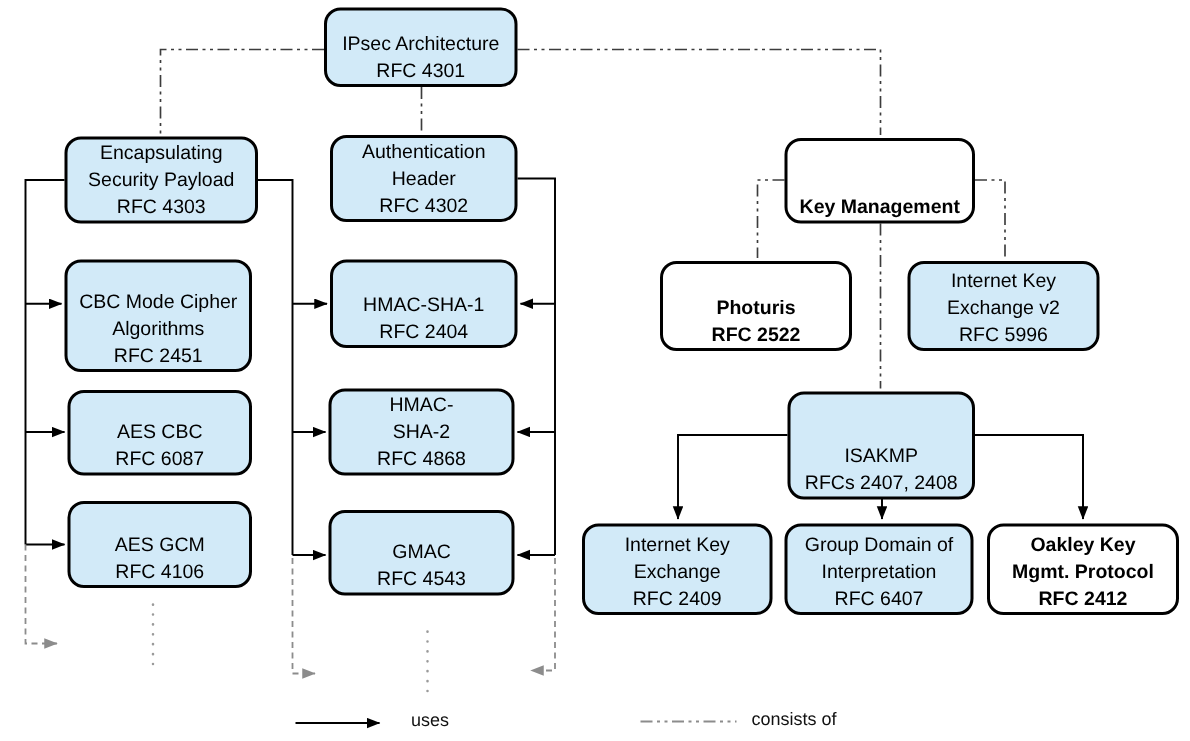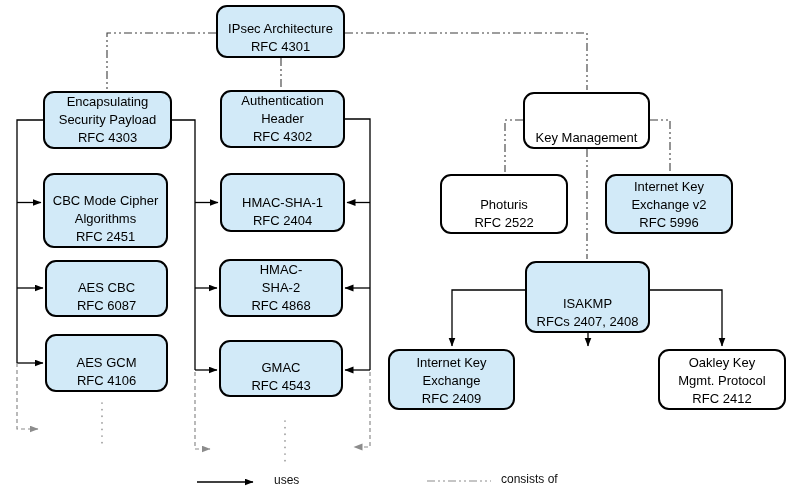--- a/index.html
+++ b/index.html
@@ -2,21 +2,21 @@
 <html style="--node_fill: #d2eaf8; --white_fill: #ffffff; --node_border: #000000; --gray_connector: #8c8c8c; --background: #ffffff;"><head>
 <meta charset="utf-8">
 <style>
   html,body{margin:0;padding:0;background:var(--background,#ffffff);}
   .stage{position:relative;width:793px;height:494px;background:var(--background,#ffffff);
          font-family:"Liberation Sans","DejaVu Sans",sans-serif;overflow:hidden;}
   svg.connectors{position:absolute;left:0;top:0;width:793px;height:494px;}
   .node{position:absolute;box-sizing:border-box;border:2px solid var(--node_border,#000000);
         border-radius:11px;display:flex;align-items:flex-end;justify-content:center;
         text-align:center;background:var(--node_fill,#d2eaf8);z-index:2;}
-  .node.white{background:var(--white_fill,#ffffff);}
+  .node.white{background:var(--white_fill,#ffffff);font-weight:bold;}
   .node-text{white-space:pre-line;font-size:13px;line-height:1.38;color:#000;}
   .legend-label{position:absolute;font-size:12px;color:#111;z-index:2;}
   .solid{stroke:#000;stroke-width:1.3;fill:none;}
   .dashdot{stroke:#3c3c3c;stroke-width:1.1;fill:none;stroke-dasharray:8 3 2 3 2 3;}
   .graydash{stroke:var(--gray_connector,#8c8c8c);stroke-width:1.2;fill:none;stroke-dasharray:4 3;}
   .graydot{stroke:#9a9a9a;stroke-width:1.7;fill:none;stroke-dasharray:0.1 6.5;stroke-linecap:round;}
 </style>
 </head>
 <body>
 
@@ -174,20 +174,25 @@
     <span class="node-text">GMAC
 RFC 4543</span>
   </div>
 
   <div class="node" style="left:388px;top:349px;width:127px;height:61px">
     <span class="node-text">Internet Key
 Exchange
 RFC 2409</span>
   </div>
 
+  <div class="node" style="left:523px;top:349px;width:126px;height:61px">
+    <span class="node-text">Group Domain of
+Interpretation
+RFC 6407</span>
+  </div>
 
   <div class="node white" style="left:658px;top:349px;width:128px;height:61px">
     <span class="node-text">Oakley Key
 Mgmt. Protocol
 RFC 2412</span>
   </div>
 
   <div class="legend-label" style="left:274px;top:473px">uses</div>
   <div class="legend-label" style="left:501px;top:472px">consists of</div>
 

